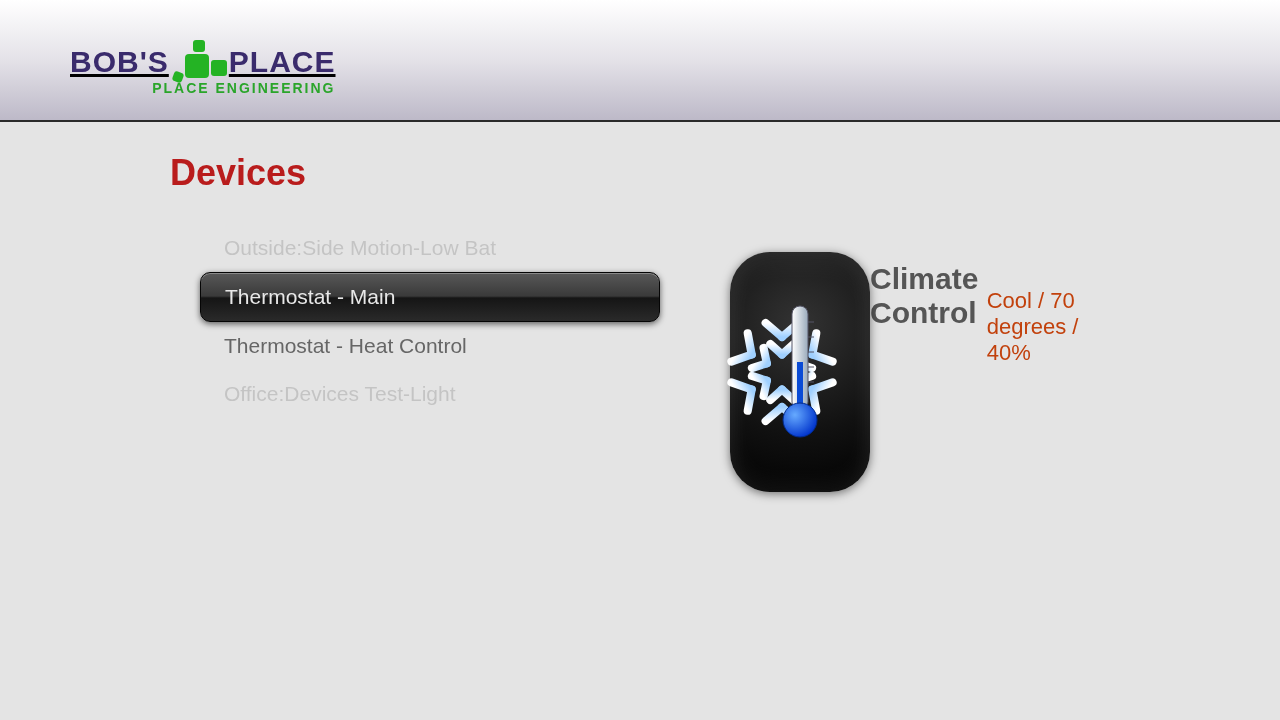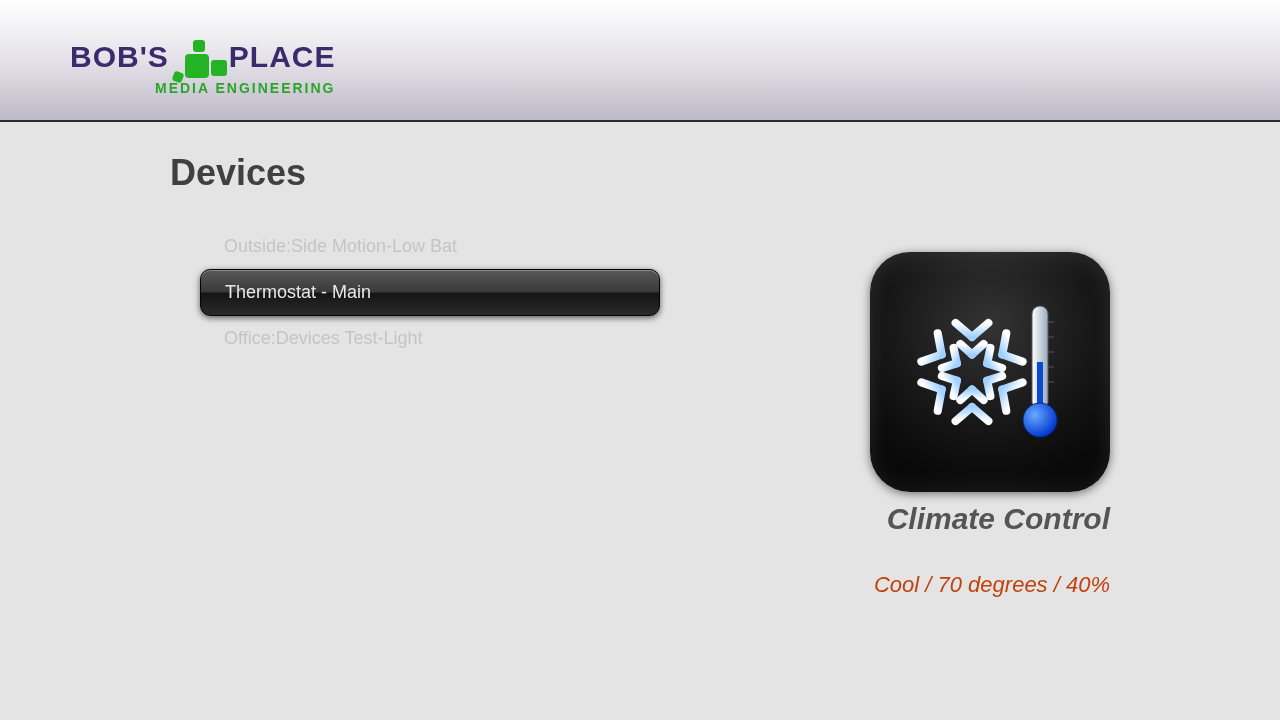--- a/index.html
+++ b/index.html
@@ -32,41 +32,41 @@
     letter-spacing: 1px;
   }
   .logo-text-sub {
     font-size: 14px;
     letter-spacing: 2px;
     color: #2aa52a;
     font-weight: 600;
     text-align: right;
     margin-top: -4px;
   }
-  .logo-row { display:flex; align-items: flex-start; }
+  .logo-row { display:flex; align-items: center; text-decoration: underline; }
 
   
   .content {
     padding: 30px 170px 0 170px;
     display: flex;
   }
   .left-col {
     flex: 1;
   }
   .page-title {
     font-size: 36px;
     font-weight: 700;
-    color: #404040;
+    color: #b91c1c;
     margin: 0 0 30px 0;
   }
   .device-list {
     margin-left: 30px;
   }
   .device-item {
-    font-size: 18px;
+    font-size: 21px;
     color: #666;
     padding: 12px 20px 12px 24px;
     border-radius: 10px;
     cursor: pointer;
     white-space: nowrap;
   }
   .device-item.faded {
     opacity: 0.25;
   }
   .device-item.selected {
@@ -75,24 +75,23 @@
     border: 1px solid #050505;
     box-shadow: 0 2px 6px rgba(0,0,0,0.6), inset 0 1px 0 rgba(255,255,255,0.3);
     width: 460px;
     box-sizing: border-box;
   }
 
   
   .right-col {
     width: 380px;
     display: flex;
-    flex-direction: column;
-    align-items: flex-end;
+    flex-direction: row;
+    align-items: flex-start;
     margin-top: 100px;
-    font-style: italic;
   }
   .device-icon-tile {
     width: 240px;
     height: 240px;
     border-radius: 40px;
     background: radial-gradient(circle at 50% 30%, #333 0%, #111 60%, #000 100%);
     box-shadow: inset 0 -6px 24px rgba(255,255,255,0.08), inset 0 12px 24px rgba(255,255,255,0.06), 0 2px 10px rgba(0,0,0,0.5);
     display: flex;
     align-items: center;
     justify-content: center;
@@ -130,31 +129,32 @@
     <div class="logo-row">
       <span class="logo-text-main">BOB'S</span>
       <span style="position:relative; width:56px; height:44px; display:inline-block; margin:0 2px;">
         <span style="position:absolute; left:22px; top:0;  width:12px; height:12px; background:#24b324; border-radius:3px;"></span>
         <span style="position:absolute; left:14px; top:14px; width:24px; height:24px; background:#24b324; border-radius:4px;"></span>
         <span style="position:absolute; left:40px; top:20px; width:16px; height:16px; background:#24b324; border-radius:3px;"></span>
         <span style="position:absolute; left:2px;  top:32px; width:10px; height:10px; background:#24b324; border-radius:3px; transform:rotate(20deg);"></span>
       </span>
       <span class="logo-text-main">PLACE</span>
     </div>
-    <div class="logo-text-sub">MEDIA ENGINEERING</div>
+    <div class="logo-text-sub">PLACE ENGINEERING</div>
   </div>
 </div>
 
 <div class="content">
   <div class="left-col">
     <h1 class="page-title">Devices</h1>
 
     <div class="device-list">
       <div class="device-item faded">Outside:Side Motion-Low Bat</div>
       <div class="device-item selected">Thermostat - Main</div>
+      <div class="device-item">Thermostat - Heat Control</div>
       <div class="device-item faded">Office:Devices Test-Light</div>
     </div>
   </div>
 
   <div class="right-col">
     <div class="device-icon-tile">
 
       <svg class="snowflake" viewBox="-60 -60 120 120">
         <defs>
           <linearGradient id="ice" x1="0" y1="0" x2="0" y2="1">

